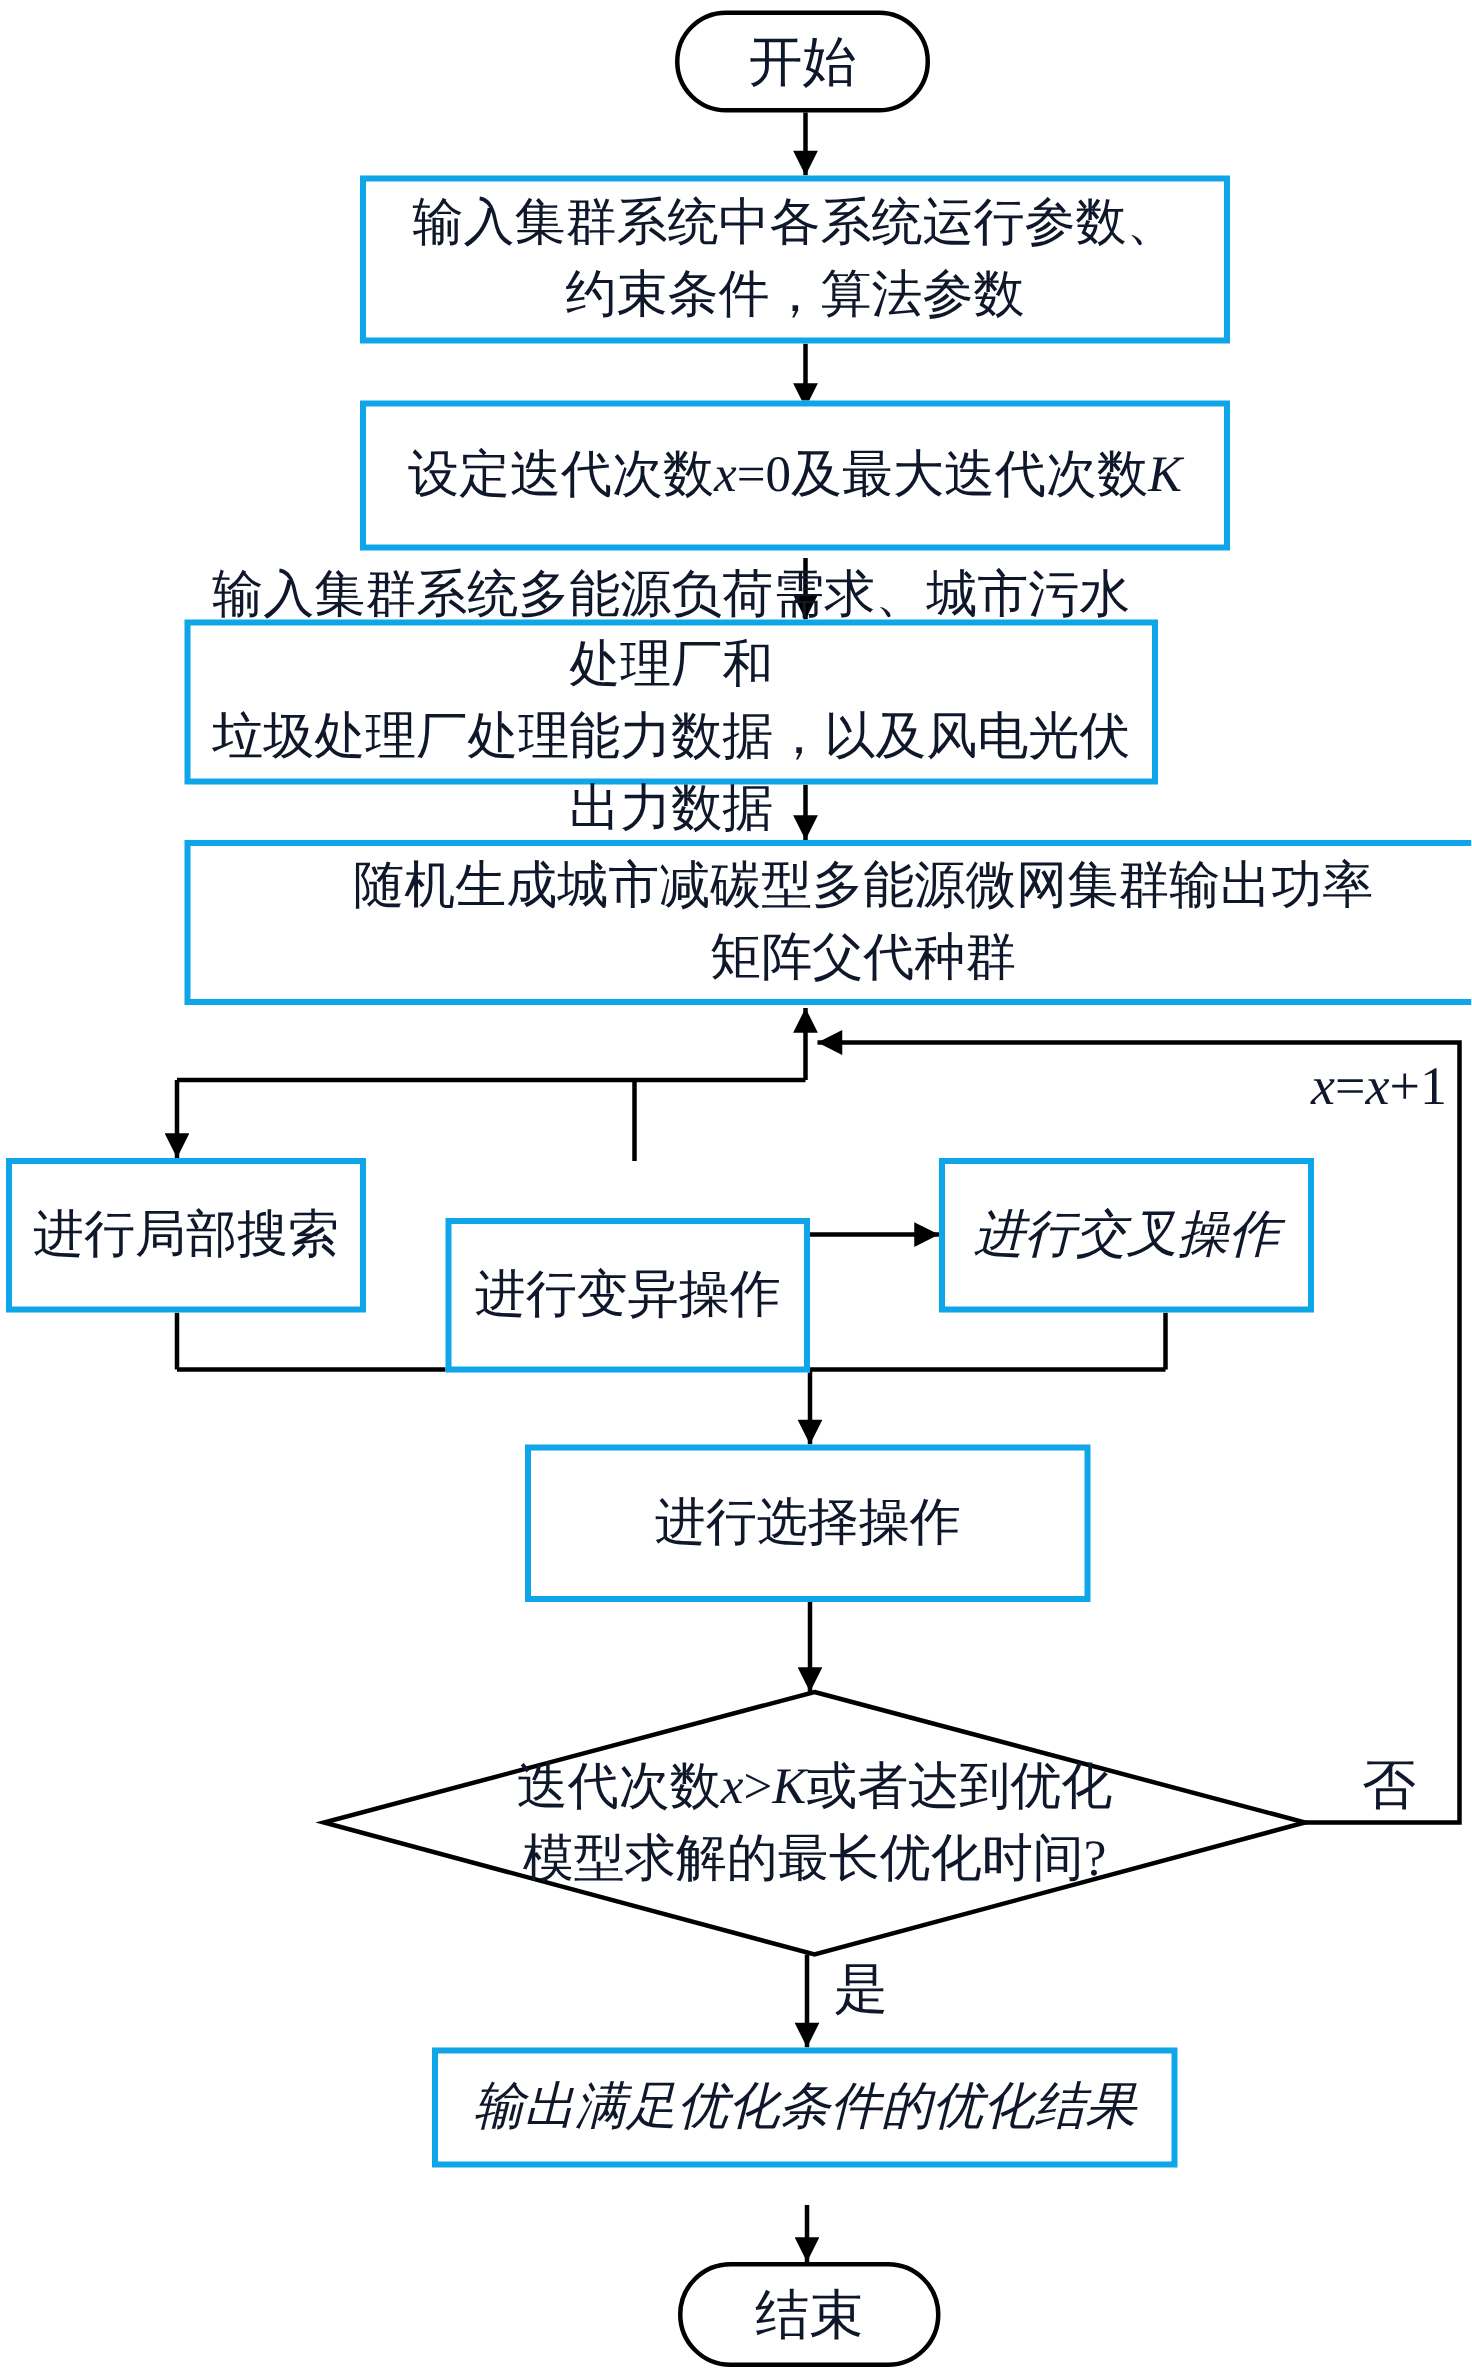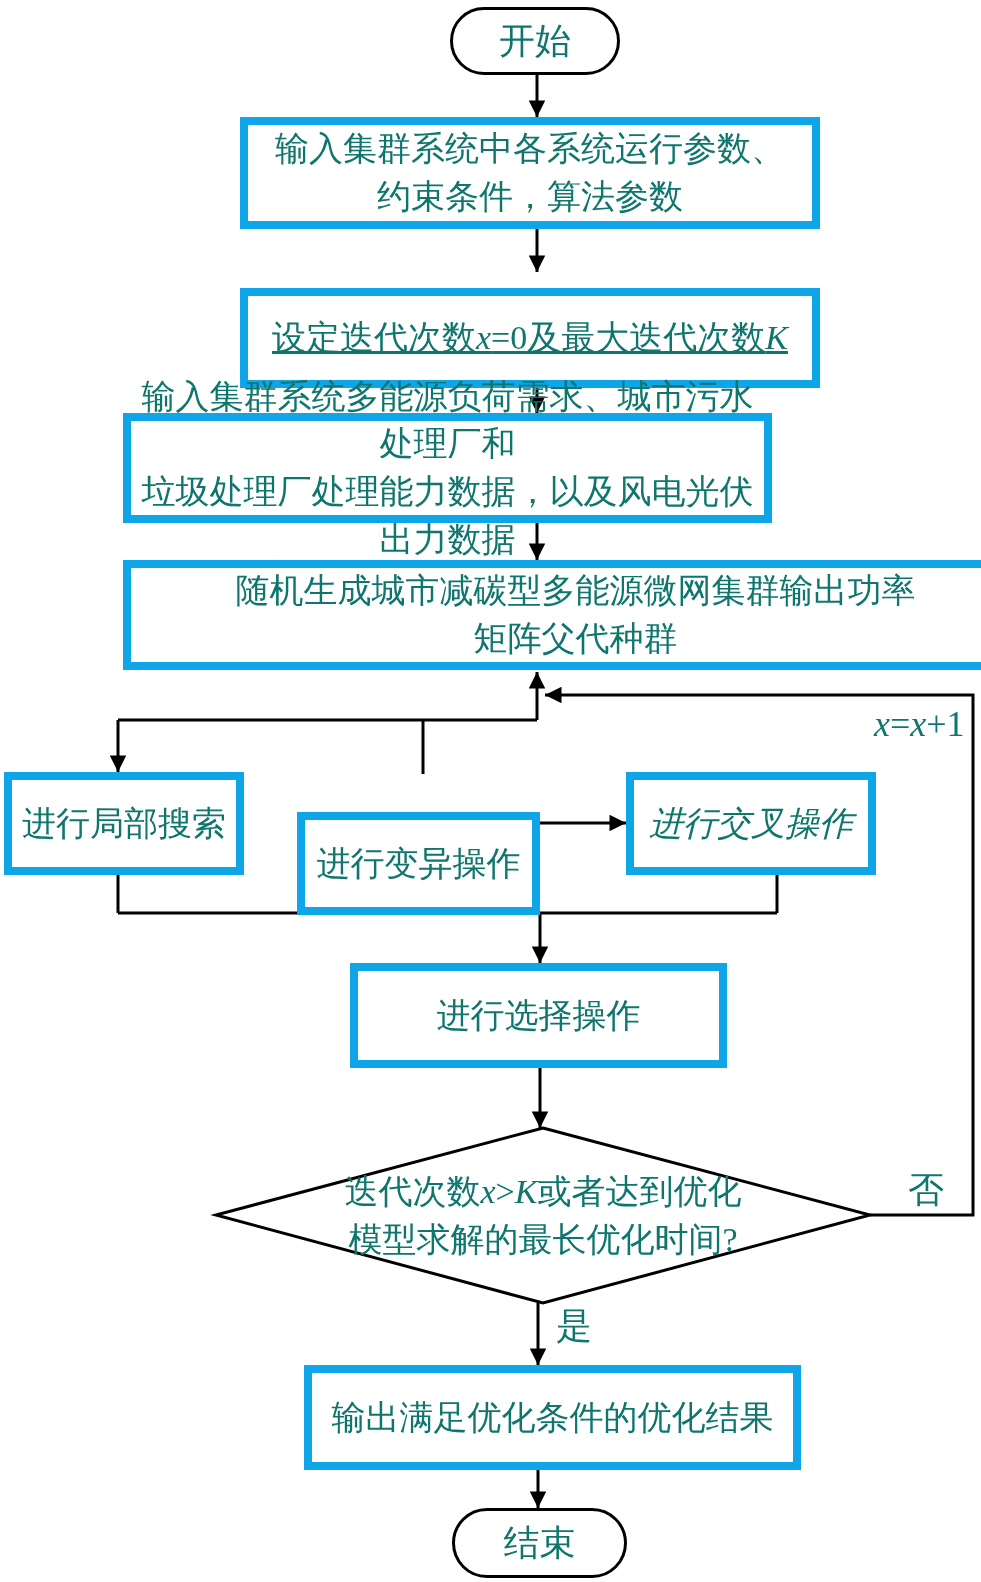--- a/index.html
+++ b/index.html
@@ -1,35 +1,35 @@
 <!DOCTYPE html>
 <html><head>
 <meta charset="utf-8">
 <style>
   html,body{margin:0;padding:0;background:#ffffff;}
   .stage{
     position:relative;
     width:981px;height:1582px;
     background:#ffffff;
     font-family:"Liberation Serif","DejaVu Serif",serif;
-    color:#0f766e;
+    color:#0f172a;
     overflow:hidden;
   }
   .edges{position:absolute;left:0;top:0;z-index:1;}
   .edges path, .edges polyline{fill:none;stroke:#000;stroke-width:3;}
   .edges .diamond{fill:#ffffff;stroke:#000;stroke-width:3;}
   .node{
     position:absolute;z-index:2;
     display:flex;flex-direction:column;align-items:center;justify-content:center;
     text-align:center;
     box-sizing:border-box;
     font-size:34px;line-height:1.4;
     background:#ffffff;
   }
-  .rect{border:8px solid #0ea5e9;}
+  .rect{border:4px solid #0ea5e9;}
   .pill{border:3px solid #000;border-radius:38px;font-size:36px;}
   .plain{background:transparent;z-index:3;}
   .dmtext{background:transparent;}
   .it{font-style:italic;font-family:"Liberation Serif","DejaVu Serif",serif;}
   .lbl{
     position:absolute;z-index:3;
     font-size:36px;line-height:1;white-space:nowrap;
     background:transparent;
   }
 </style>
@@ -74,21 +74,21 @@
 
   <div class="node pill" style="left:450px;top:7px;width:170px;height:68px;">
     <span>开始</span>
   </div>
 
   <div class="node rect" style="left:240px;top:117px;width:580px;height:112px;">
     <span>输入集群系统中各系统运行参数、</span>
     <span>约束条件，算法参数</span>
   </div>
 
-  <div class="node rect" style="left:240px;top:288px;width:580px;height:100px;text-decoration:underline;">
+  <div class="node rect" style="left:240px;top:267px;width:580px;height:100px;">
     <span><span>设定迭代次数</span><span class="it">x</span><span>=0及最大迭代次数</span><span class="it">K</span></span>
   </div>
 
   <div class="node rect" style="left:123px;top:413px;width:649px;height:110px;">
     <span>输入集群系统多能源负荷需求、城市污水处理厂和</span>
     <span>垃圾处理厂处理能力数据，以及风电光伏出力数据</span>
   </div>
 
   <div class="node rect" style="left:123px;top:560px;width:905px;height:110px;">
     <span>随机生成城市减碳型多能源微网集群输出功率</span>
@@ -109,21 +109,21 @@
 
   <div class="node rect" style="left:350px;top:963px;width:377px;height:105px;">
     <span>进行选择操作</span>
   </div>
 
   <div class="node plain dmtext" style="left:216px;top:1128px;width:654px;height:175px;">
     <span><span>迭代次数</span><span class="it">x</span><span>&gt;</span><span class="it">K</span><span>或者达到优化</span></span>
     <span>模型求解的最长优化时间?</span>
   </div>
 
-  <div class="node rect" style="left:304px;top:1365px;width:497px;height:105px;">
+  <div class="node rect" style="left:288px;top:1365px;width:497px;height:80px;font-style:italic;">
     <span>输出满足优化条件的优化结果</span>
   </div>
 
   <div class="node pill" style="left:452px;top:1508px;width:175px;height:70px;">
     <span>结束</span>
   </div>
 
   <span class="lbl" style="left:874px;top:706px;"><span class="it">x</span><span>=</span><span class="it">x</span><span>+1</span></span>
 
   <span class="lbl" style="left:908px;top:1172px;">否</span>

